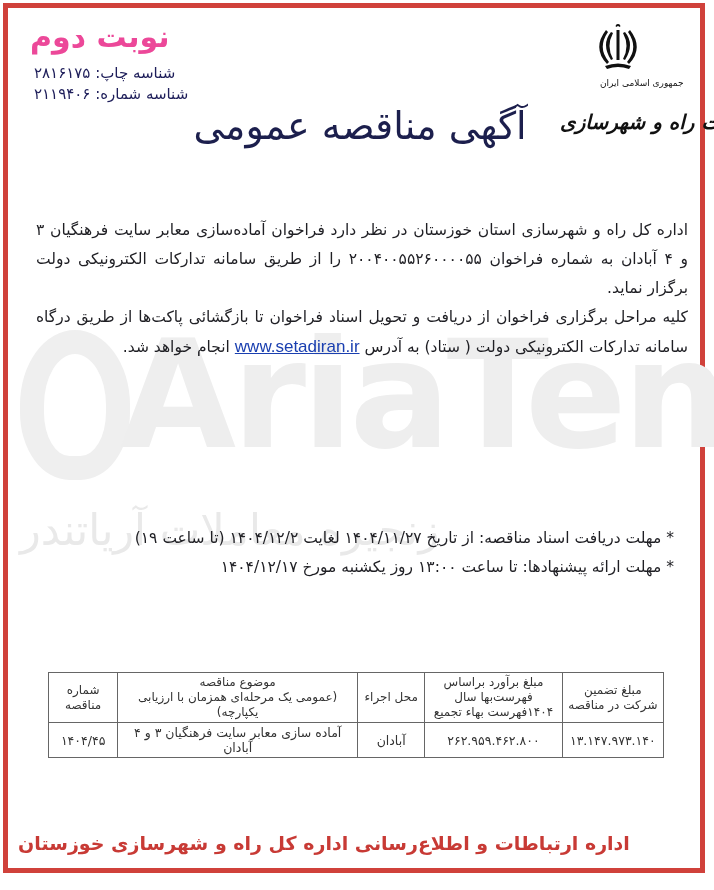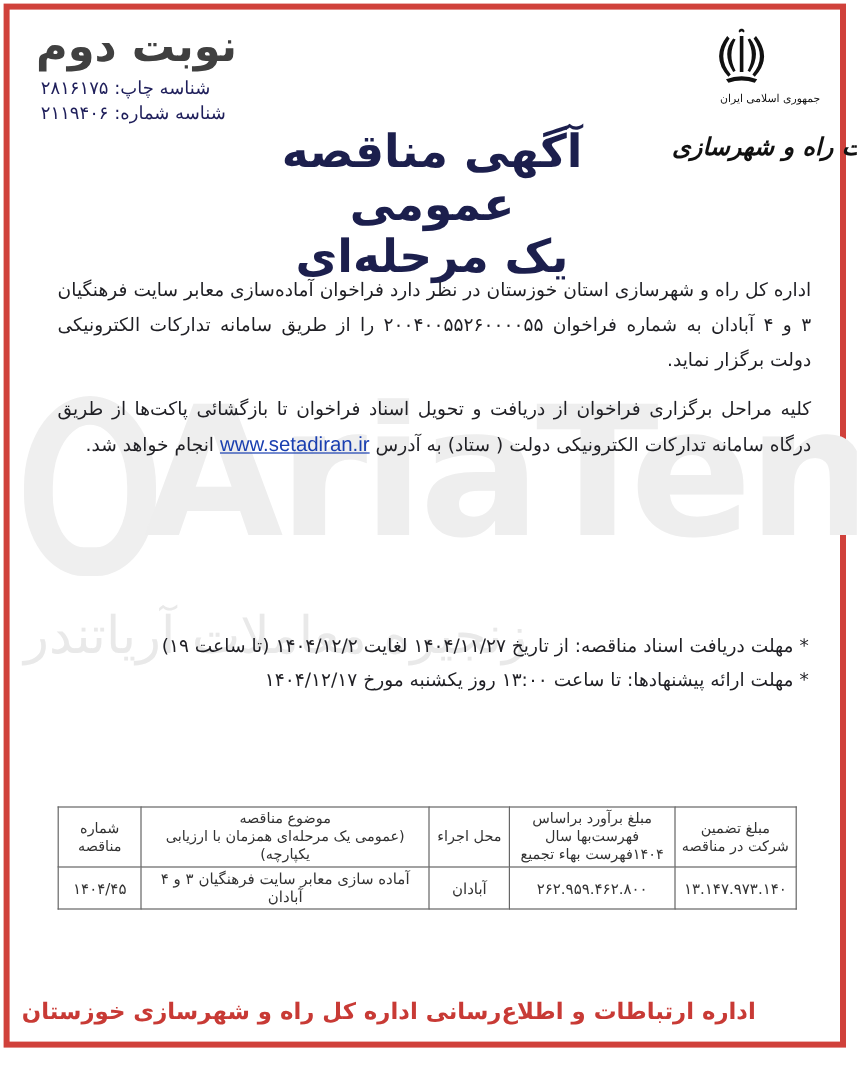--- a/index.html
+++ b/index.html
@@ -3,33 +3,33 @@
 <meta charset="utf-8">
 <style>
   html, body { margin: 0; padding: 0; background: #ffffff; }
   body { width: 714px; height: 890px; position: relative; overflow: hidden; font-family: "DejaVu Sans", sans-serif; color: #1f1f24; }
   .frame { position: absolute; left: 3px; top: 3px; width: 692px; height: 860px; border: 5px solid #d0413b; background: #fff; }
   .watermark { position: absolute; left: 10px; top: 300px; width: 690px; height: 260px; pointer-events: none; }
   .wm-text { position: absolute; left: 110px; top: 20px; font-family: "DejaVu Sans", sans-serif; font-weight: bold; font-size: 150px; color: #eeeeee; letter-spacing: -4px; line-height: 1; }
   .wm-sub { position: absolute; left: 10px; top: 205px; width: 690px; direction: rtl; text-align: left; font-size: 43px; color: #e9e9e9; letter-spacing: 14px; }
   .wm-shield { position: absolute; left: 10px; top: 30px; width: 110px; height: 150px; border: 24px solid #efefef; border-radius: 50% 50% 45% 45%; box-sizing: border-box; }
 
-  .round-title { position: absolute; left: 30px; top: 22px; font-size: 36px; font-weight: bold; color: #404040; direction: rtl; line-height: 1; }
+  .round-title { position: absolute; left: 30px; top: 22px; font-size: 30px; font-weight: bold; color: #ec4899; direction: rtl; line-height: 1; }
   .print-id, .ad-id { position: absolute; left: 34px; direction: rtl; font-size: 15px; color: #1e1e5a; white-space: nowrap; }
   .print-id { top: 64px; }
   .ad-id { top: 85px; }
 
   .emblem { position: absolute; left: 597px; top: 22px; width: 42px; height: 50px; }
   .emblem-caption { position: absolute; left: 600px; top: 78px; font-size: 9px; color: #111; direction: rtl; }
   .ministry { position: absolute; left: 560px; top: 110px; font-family: "DejaVu Serif", serif; font-size: 20px; font-style: italic; font-weight: bold; color: #111; direction: rtl; white-space: nowrap; }
 
-  .main-title { position: absolute; left: 170px; top: 104px; width: 380px; text-align: center; direction: rtl; font-weight: bold; font-size: 38px; line-height: 44px; color: #1c1f4d; }
+  .main-title { position: absolute; left: 170px; top: 104px; width: 380px; text-align: center; direction: rtl; font-weight: normal; font-size: 38px; line-height: 44px; color: #1c1f4d; }
 
   .body { position: absolute; right: 26px; top: 216px; width: 652px; direction: rtl; text-align: justify; font-size: 15.5px; line-height: 29px; color: #1f1f24; }
-  .body p { margin: 12px; }
+  .body p { margin: 0; }
   .body a { color: #1a3fb0; text-decoration: underline; font-family: Liberation Sans, sans-serif; font-size: 17px; }
   .bullets { position: absolute; right: 40px; top: 524px; width: 640px; direction: rtl; font-size: 15.5px; line-height: 29px; }
   .bullets div { white-space: nowrap; }
 
   table.tender { position: absolute; left: 48px; top: 672px; width: 616px; border-collapse: collapse; direction: rtl; font-size: 12px; color: #333; }
   table.tender th, table.tender td { border: 1px solid #666; text-align: center; padding: 2px 4px; font-weight: normal; line-height: 15px; }
   table.tender th { height: 38px; }
   table.tender td { height: 26px; font-size: 12.5px; }
 
   .footer { position: absolute; left: 0; top: 832px; width: 648px; text-align: center; direction: rtl; font-size: 19px; font-weight: bold; color: #c83a35; }
@@ -64,21 +64,20 @@
     <path d="M9 8 q-14 18 1 34 l2 -2 q-12 -14 -1 -30z"></path>
     <path d="M33 8 q14 18 -1 34 l-2 -2 q12 -14 1 -30z"></path>
     <path d="M8 44 q13 -5 26 0 l-2 3 q-11 -4 -22 0z"></path>
   </g>
 </svg>
 <div class="emblem-caption">جمهوری اسلامی ایران</div>
 <div class="ministry">وزارت راه و شهرسازی</div>
 
 <div class="main-title">
   <div>آگهی مناقصه عمومی</div>
-  <div>یک مرحله‌ای</div>
 </div>
 
 <div class="body">
   <p>اداره کل راه و شهرسازی استان خوزستان در نظر دارد فراخوان آماده‌سازی معابر سایت فرهنگیان ۳ و ۴ آبادان به شماره فراخوان ۲۰۰۴۰۰۵۵۲۶۰۰۰۰۵۵ را از طریق سامانه تدارکات الکترونیکی دولت برگزار نماید.</p>
   <p>
     <span>کلیه مراحل برگزاری فراخوان از دریافت و تحویل اسناد فراخوان تا بازگشائی پاکت‌ها از طریق درگاه سامانه تدارکات الکترونیکی دولت ( ستاد) به آدرس</span>
     <a>www.setadiran.ir</a>
     <span>انجام خواهد شد.</span>
   </p>
 </div>

